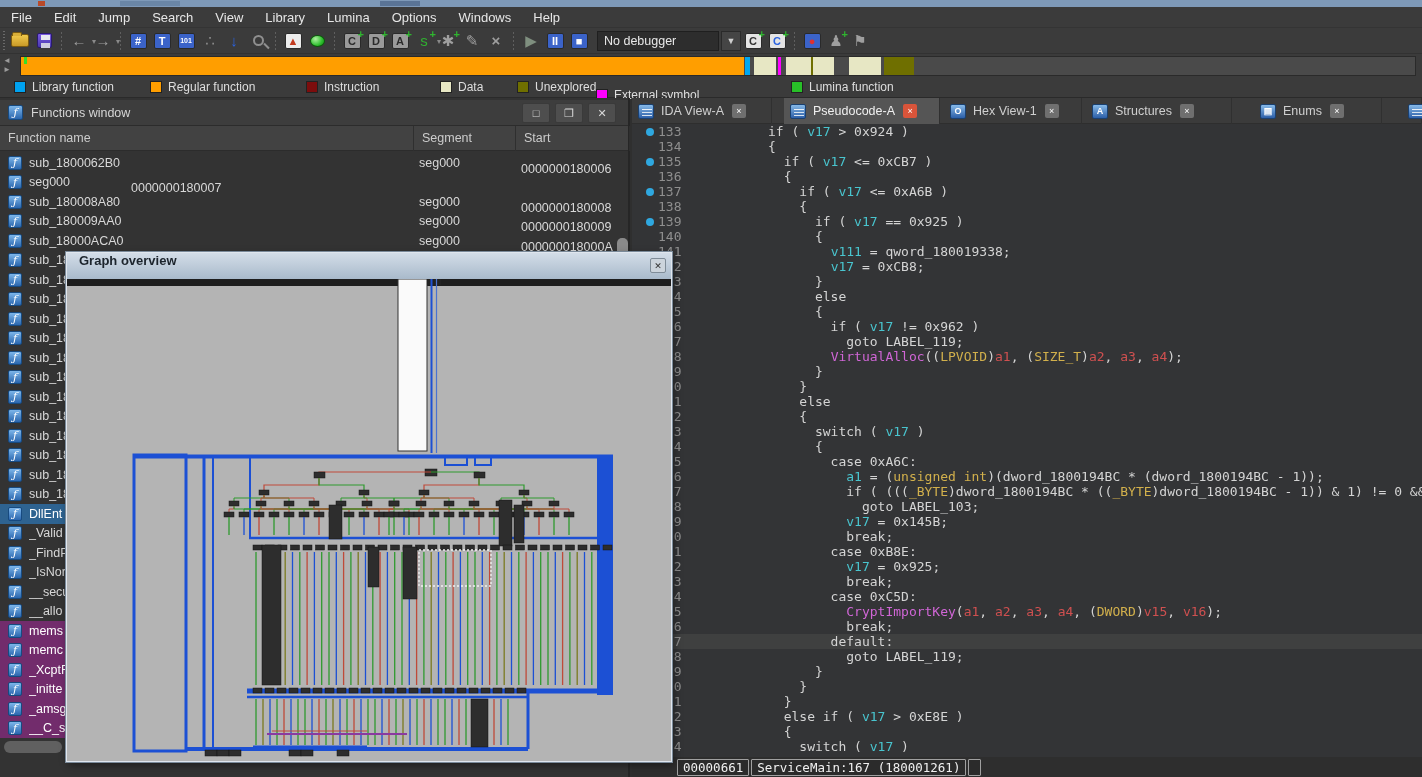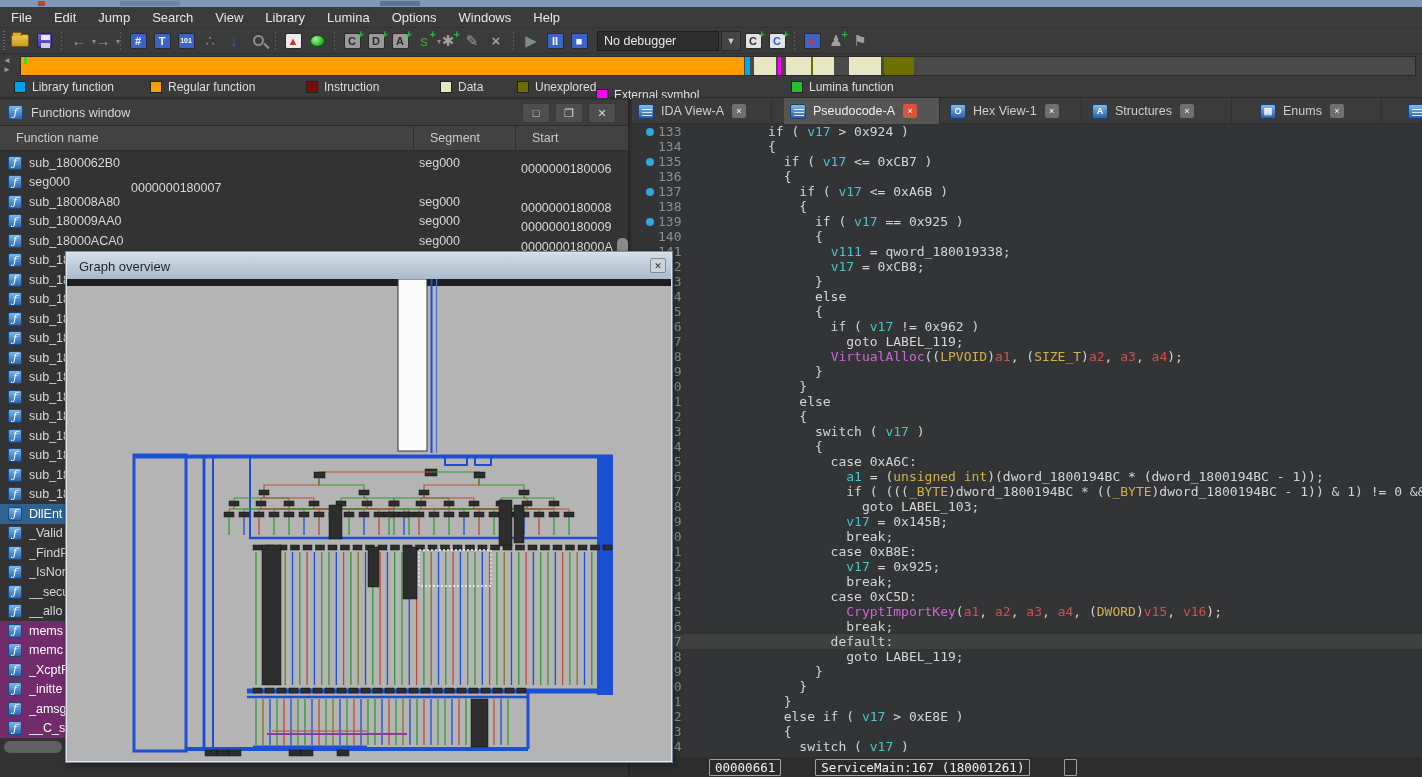--- a/index.html
+++ b/index.html
@@ -67,21 +67,21 @@
     display:flex; align-items:center; color:#d6d6d6; font-size:12.5px; border-bottom:1px solid #2c2c2c; }
   .ficon { width:15px; height:15px; border-radius:2px; background:linear-gradient(#7db6ea,#2a66ae);
     border:1px solid #174a80; color:#fff; font-family:"DejaVu Serif", serif; font-style:italic;
     font-size:11px; display:flex; align-items:center; justify-content:center; flex:none; }
   #funcwin-title .ficon { margin:0 8px 0 8px; }
   .winbtn { width:28px; height:20px; background:#4e4e4e; border:1px solid #3a3a3a; border-radius:2px;
     color:#d8d8d8; font-size:11px; display:flex; align-items:center; justify-content:center; margin-left:5px; }
   #funcwin-btns { position:absolute; right:12px; top:5px; display:flex; }
   #funchdr { position:absolute; left:0; top:28px; width:100%; height:25px; background:#424242;
     border-bottom:1px solid #2c2c2c; color:#cccccc; font-size:12.5px; }
-  #funchdr .col { position:absolute; top:0; height:25px; line-height:25px; padding-left:16px;
+  #funchdr .col { position:absolute; top:0; height:25px; line-height:25px; padding-left:8px;
     border-right:1px solid #2f2f2f; }
   #funcrows { position:absolute; left:0; top:55px; width:100%; height:624px; overflow:hidden; }
   .frow { position:absolute; left:0; width:100%; height:19.5px; display:flex; align-items:center;
     color:#d8d8d8; font-size:12.5px; white-space:nowrap; }
   .frow .ficon { margin:0 7px 0 8px; width:14px; height:14px; }
   .frow.sel { background:#2e6391; color:#fff; }
   .frow.imp { background:#722c6c; color:#fff; }
   .frow .cell-name { width:390px; overflow:hidden; }
   .frow .cell-seg { width:102px; }
   .frow .cell-start { overflow:hidden;margin-top:12px; }
@@ -116,29 +116,29 @@
     background:var(--bp, #2fa8e0); }
   .lnum { position:absolute; left:16px; width:22px; text-align:left; color:#8f8f8f; }
   .ltext { position:absolute; left:126px; }
   .tk-t { color:#d4d4d4; } .tk-v { color:var(--c-v,#49c5cf); } .tk-y { color:var(--c-y,#d2b04c); }
   .tk-f { color:var(--c-f,#d066d6); } .tk-r { color:var(--c-r,#d05050); }
 
   
   #statusbar { position:absolute; left:0; top:659px; width:790px; height:20px; background:#2e2e2e;
     display:flex; align-items:center; font-family:"DejaVu Sans Mono", monospace; font-size:12.5px; color:#f0f0f0; }
   .stcell { height:17px; border:1px solid #a0a0a0; border-radius:1px; background:#2b2b2b;
-    display:flex; align-items:center; padding:0 5px; margin-right:2px; white-space:pre;margin-left:32px; }
+    display:flex; align-items:center; padding:0 5px; margin-right:2px; white-space:pre; }
   .stcell.mini { width:13px; padding:0; }
 
   
   #graphwin { left:66px; top:252px; width:606px; height:510px; background:#b4b4b4;
     border:1px solid #e0e6ee; box-shadow:0 0 0 1px #7a8a9a, 2px 3px 8px rgba(0,0,0,.45); }
   #graphwin-title { position:absolute; left:0; top:0; width:100%; height:26px;
     background:linear-gradient(#d3dde8,#a9bacb); color:#1c242c; font-size:13px;
-    display:flex; align-items:center; padding-left:12px; }
+    display:flex; padding-left:12px;font-weight:bold; }
   #graphwin-close { position:absolute; right:5px; top:5px; width:16px; height:15px;
     background:#ccd4dc; border:1px solid #7f8c98; border-radius:2px; color:#333;
     font-size:9px; display:flex; align-items:center; justify-content:center; }
   #graphsvg { position:absolute; left:0; top:26px; }
 </style>
 </head>
 <body>
 
 <div id="stage">
 

